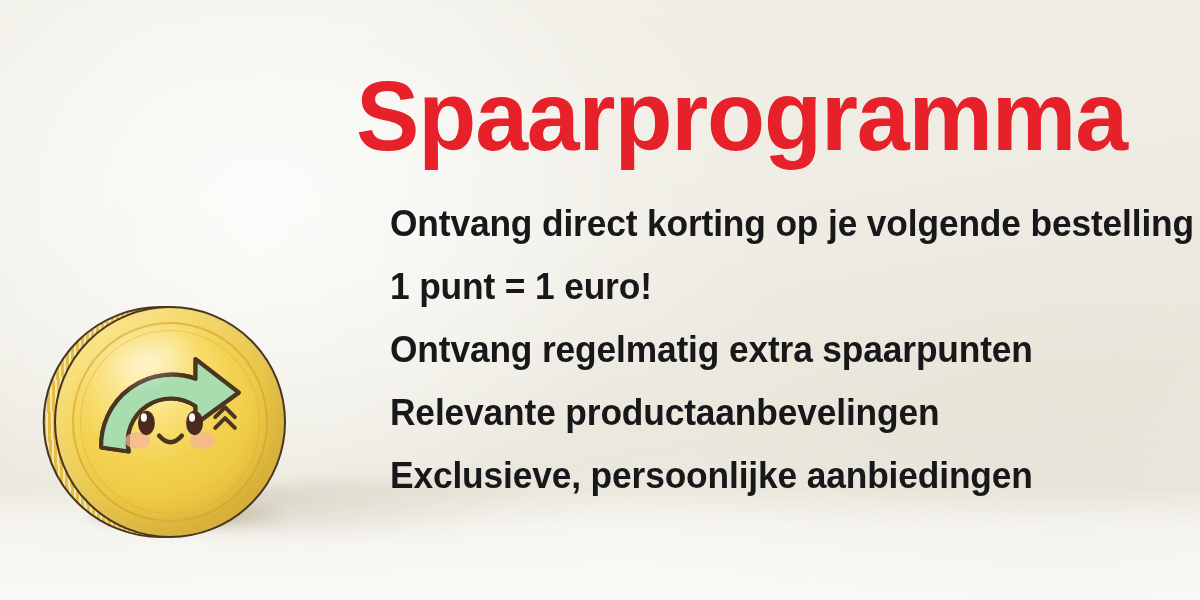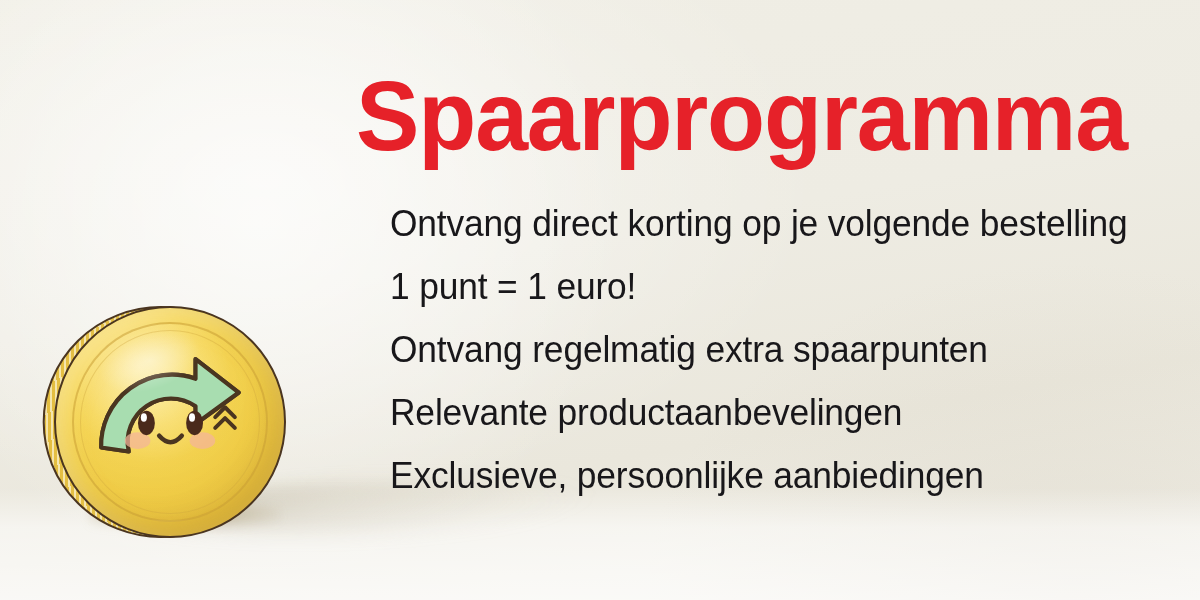--- a/index.html
+++ b/index.html
@@ -168,20 +168,21 @@
   }
 
   .bullets {
     position: absolute;
     left: 390px;
     top: 192px;
     width: 790px;
     list-style: none;
     margin: 0;
     padding: 0;
+    font-weight: bold;
   }
   .bullets li {
     font-family: "Liberation Sans Narrow", "Liberation Sans", sans-serif;
     font-size: 37px;
     line-height: 63px;
     color: #18171a;
     white-space: nowrap;
     transform: scaleX(0.955);
     transform-origin: left center;
     letter-spacing: -0.15px;

